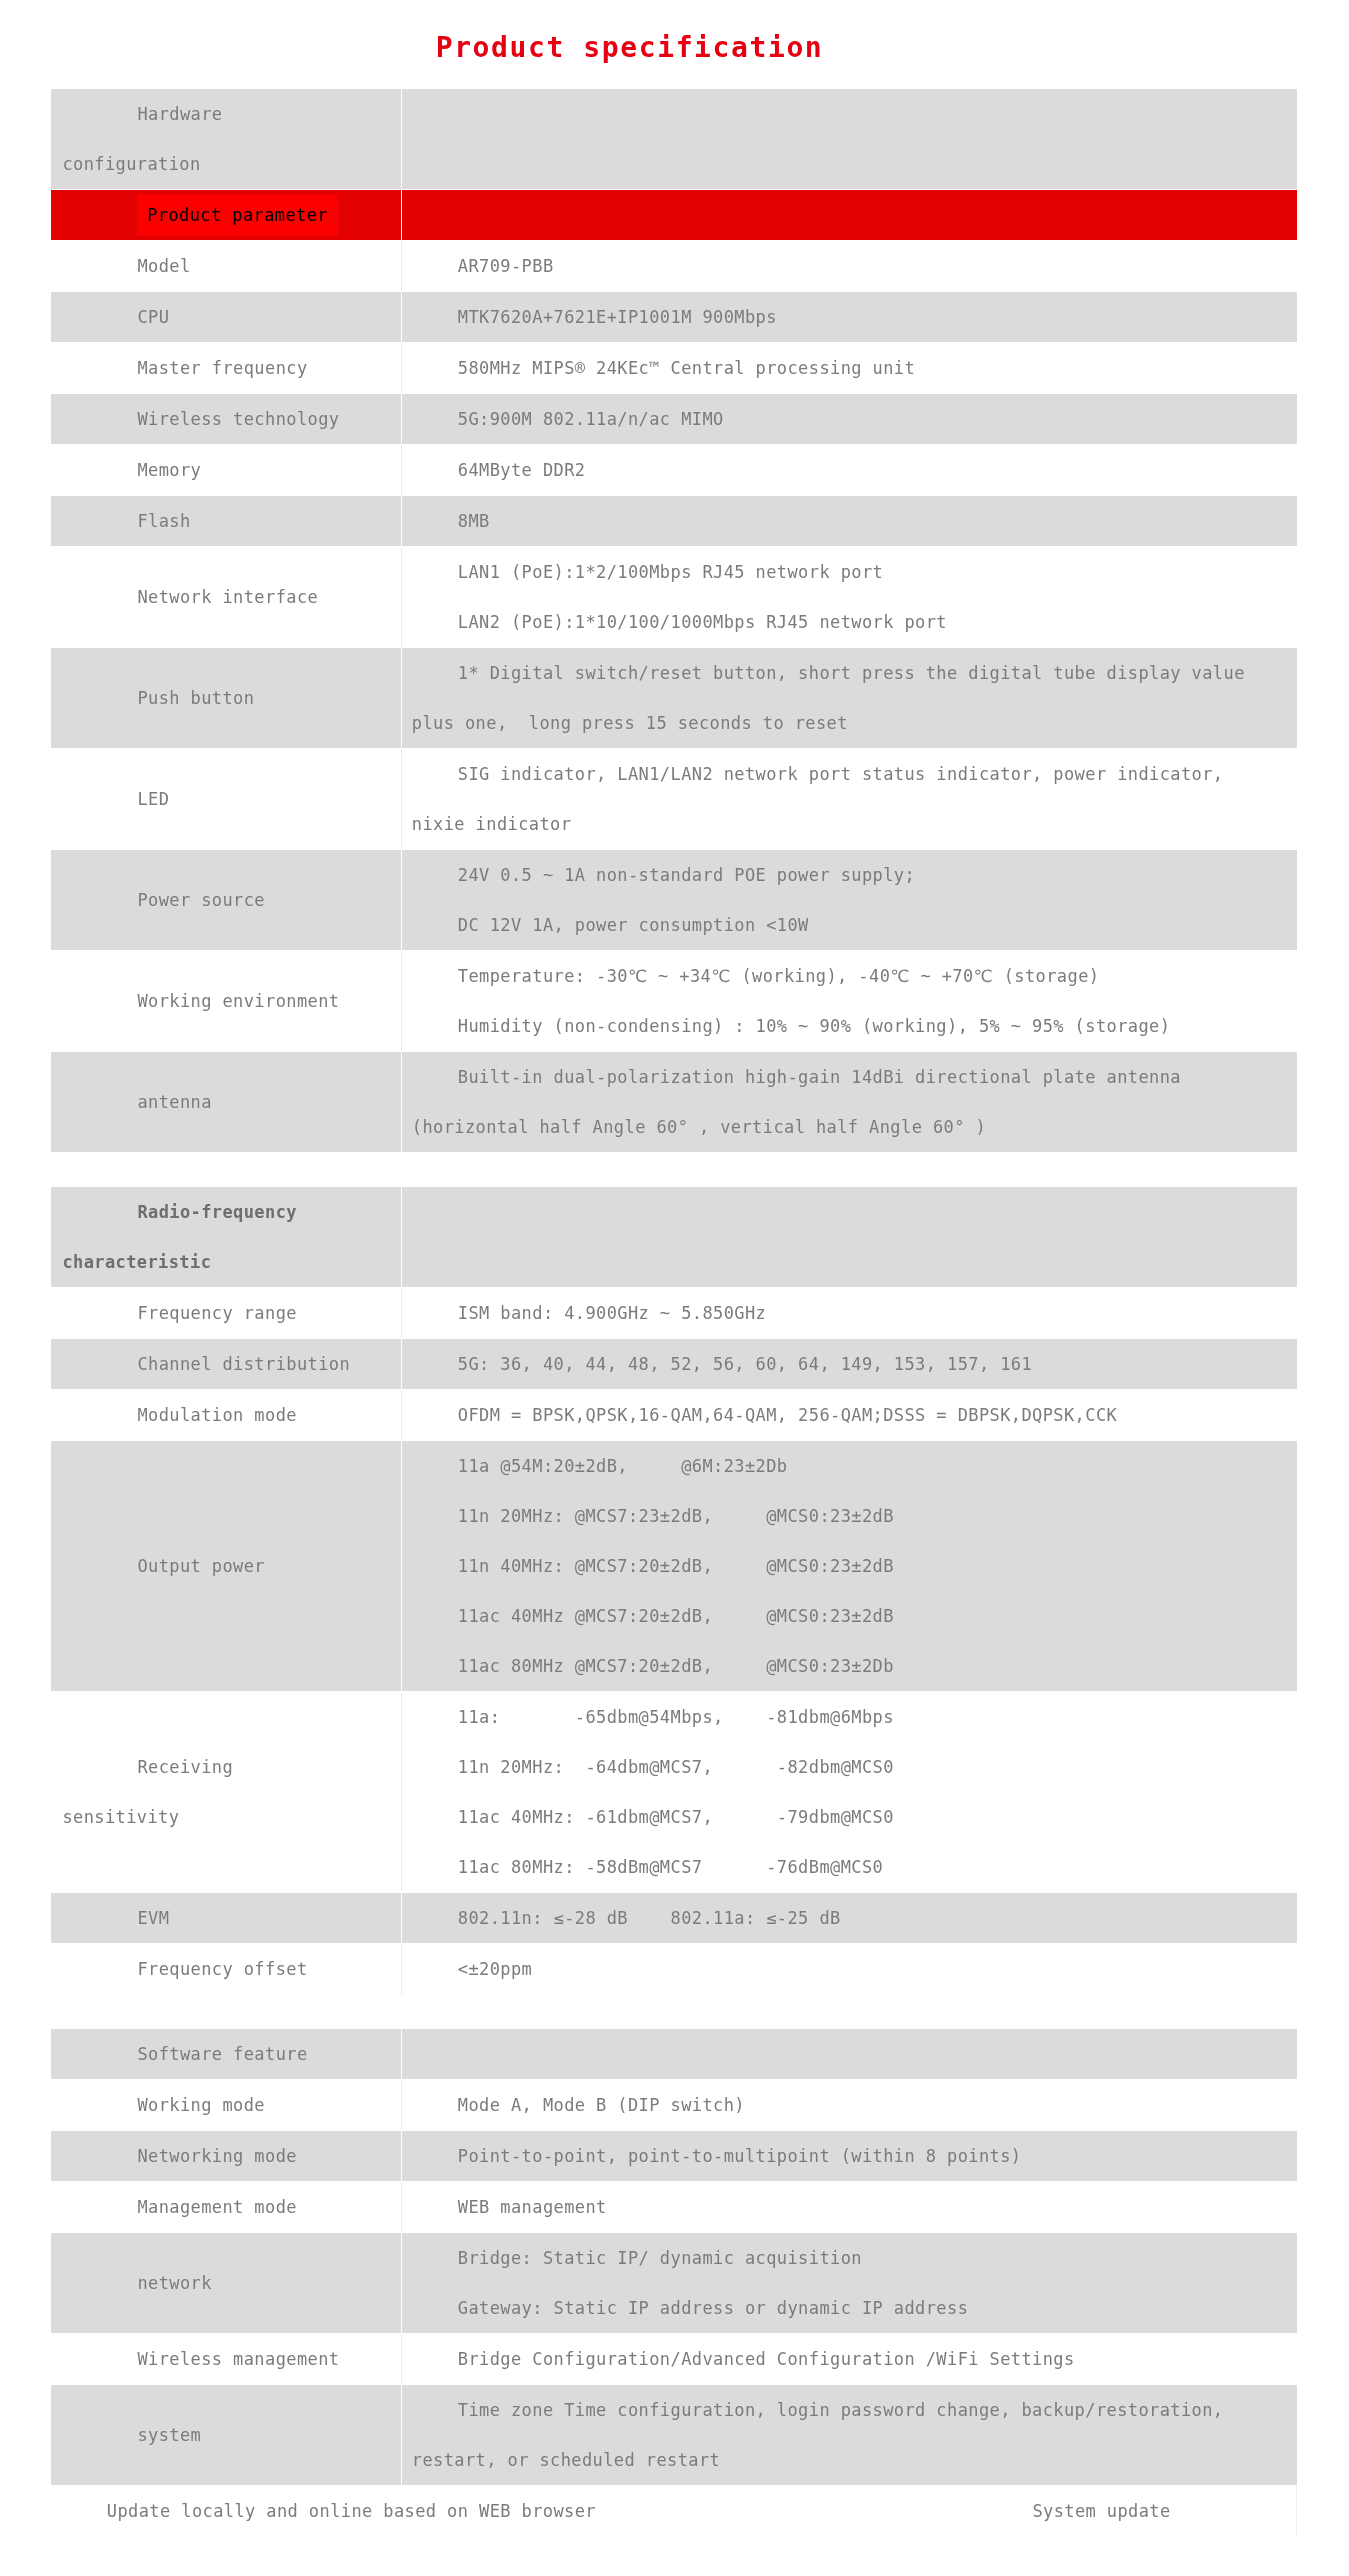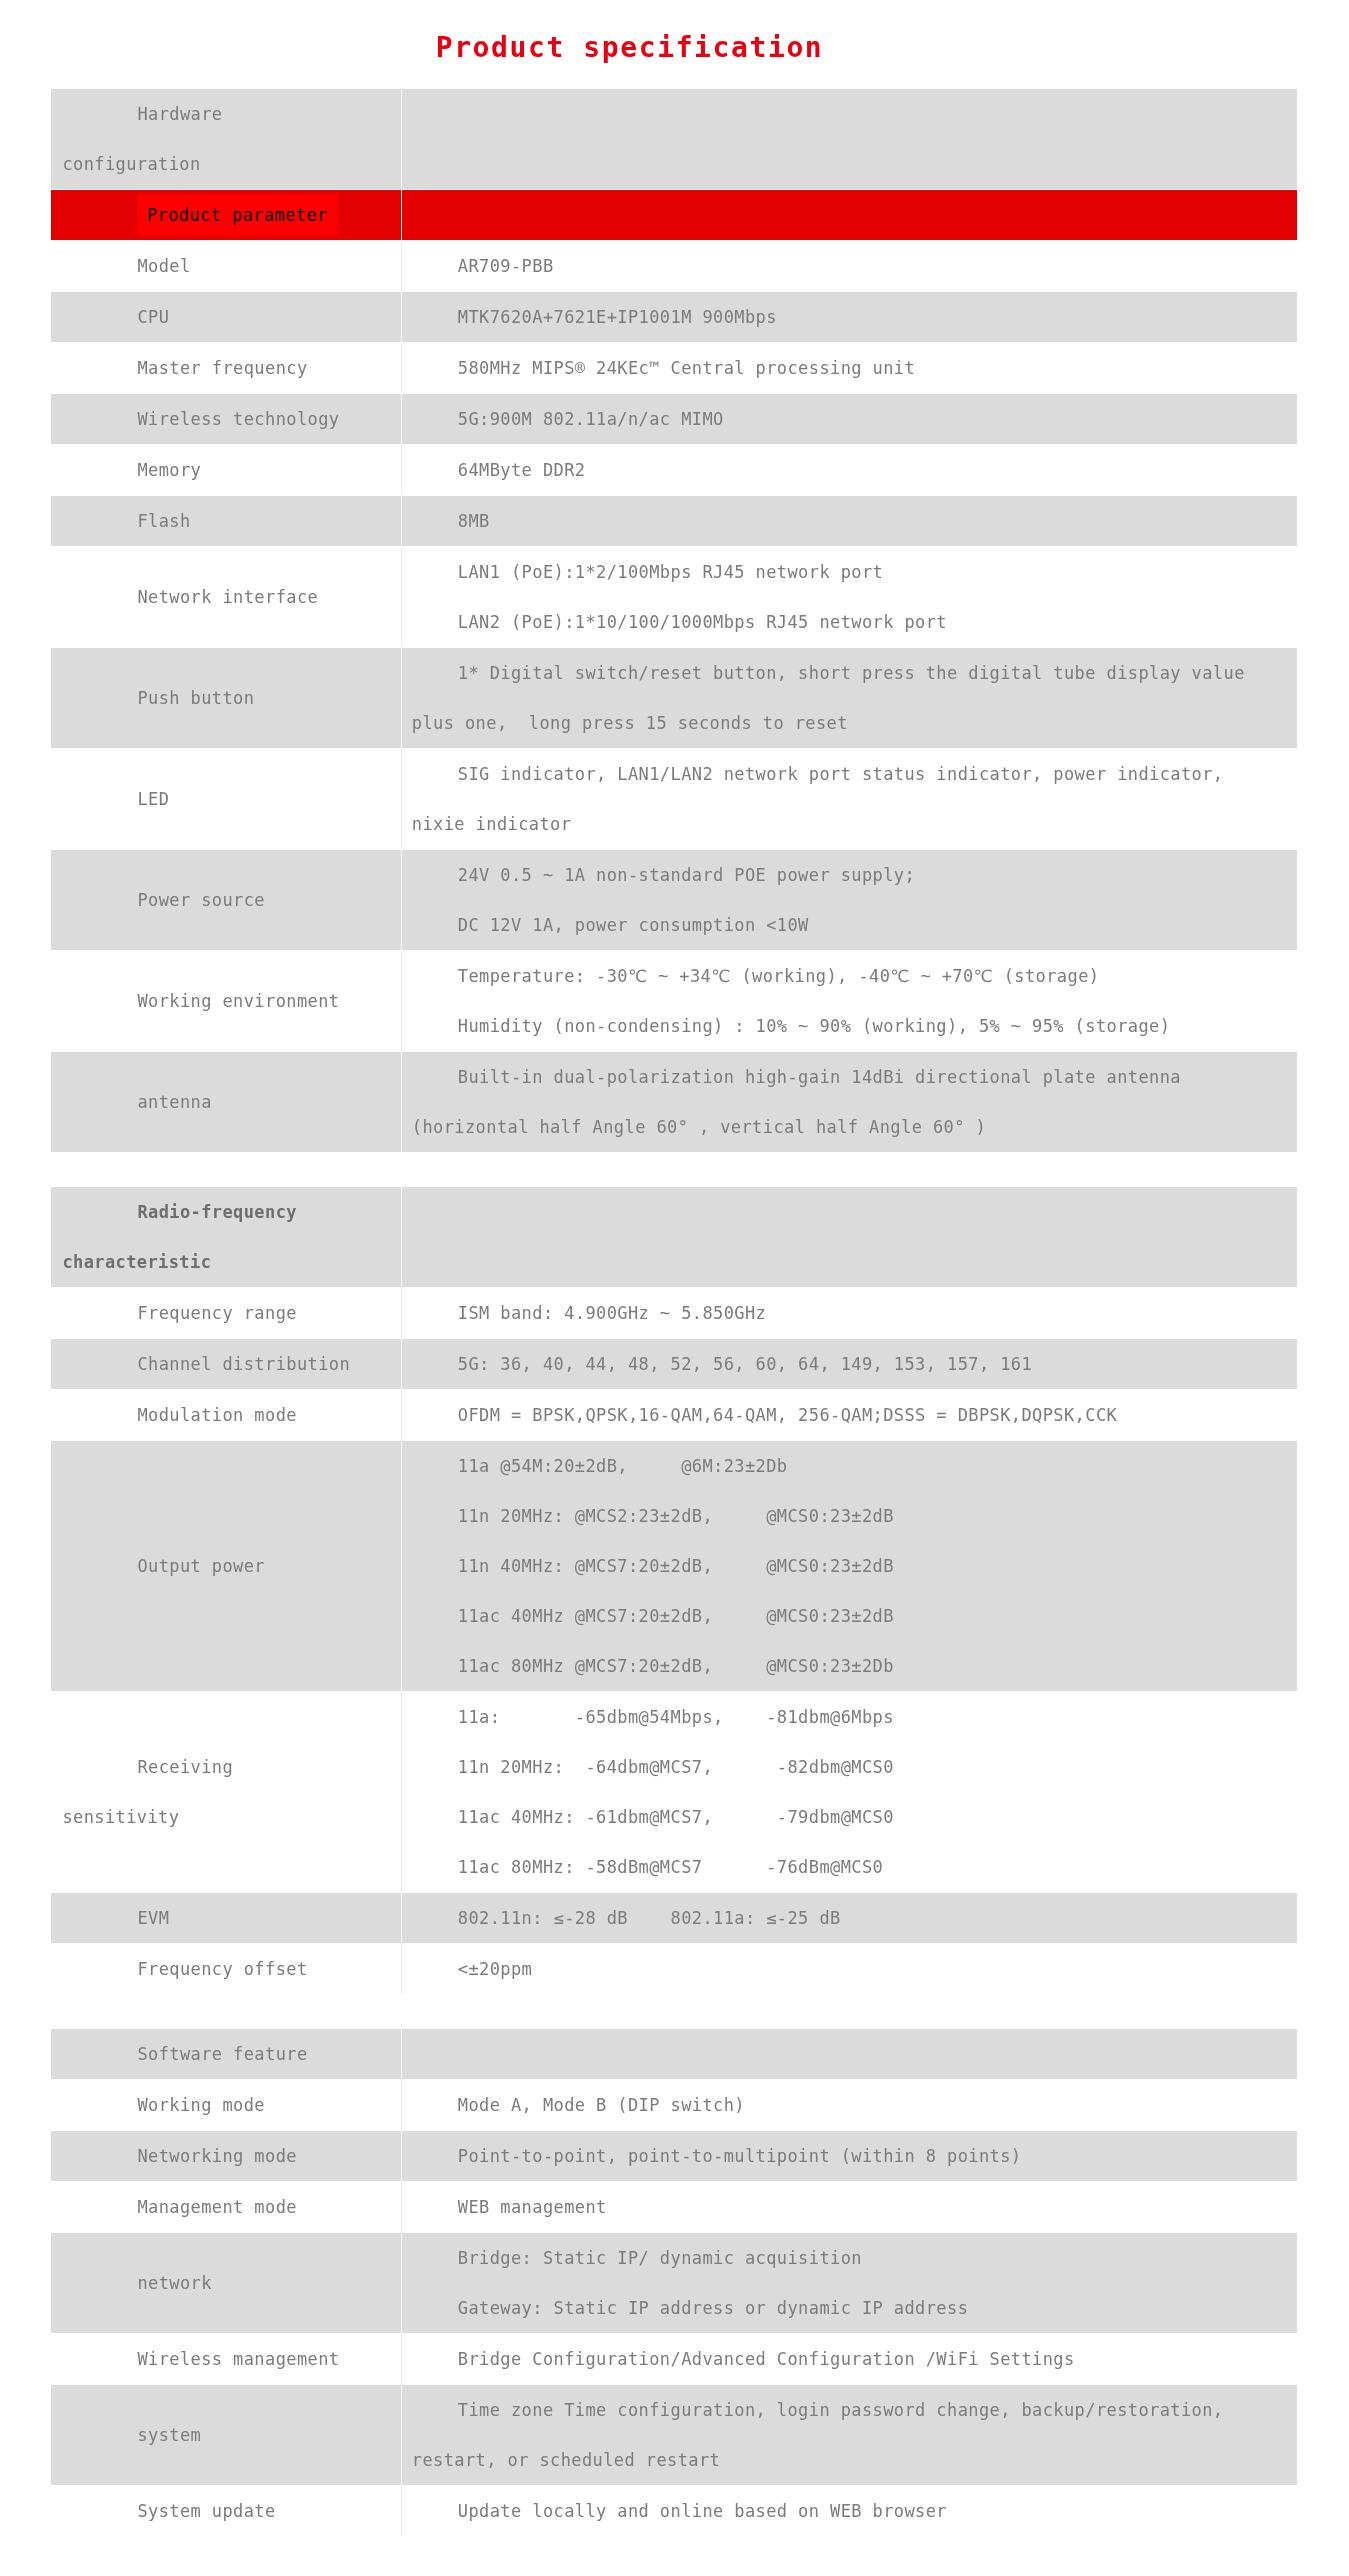--- a/index.html
+++ b/index.html
@@ -190,21 +190,21 @@
         <div class="td value">
           <p>OFDM = BPSK,QPSK,16-QAM,64-QAM, 256-QAM;DSSS = DBPSK,DQPSK,CCK</p>
         </div>
       </div>
       <div class="tr g">
         <div class="td label">
           <p>Output power</p>
         </div>
         <div class="td value">
           <p>11a @54M:20±2dB,     @6M:23±2Db</p>
-          <p>11n 20MHz: @MCS2:23±2dB,     @MCS0:23±2dB</p>
+          <p>11n 20MHz: @MCS7:23±2dB,     @MCS0:23±2dB</p>
           <p>11n 40MHz: @MCS7:20±2dB,     @MCS0:23±2dB</p>
           <p>11ac 40MHz @MCS7:20±2dB,     @MCS0:23±2dB</p>
           <p>11ac 80MHz @MCS7:20±2dB,     @MCS0:23±2Db</p>
         </div>
       </div>
       <div class="tr w">
         <div class="td label">
           <p>Receiving
 sensitivity</p>
         </div>
@@ -283,22 +283,22 @@
       <div class="tr g">
         <div class="td label">
           <p>system</p>
         </div>
         <div class="td value">
           <p>Time zone Time configuration, login password change, backup/restoration,
 restart, or scheduled restart</p>
         </div>
       </div>
       <div class="tr w">
+        <div class="td value">
+          <p>Update locally and online based on WEB browser</p>
+        </div>
         <div class="td label">
           <p>System update</p>
-        </div>
-        <div class="td value">
-          <p>Update locally and online based on WEB browser</p>
         </div>
       </div>
     </div>
   </div>
 
 
 </body></html>

